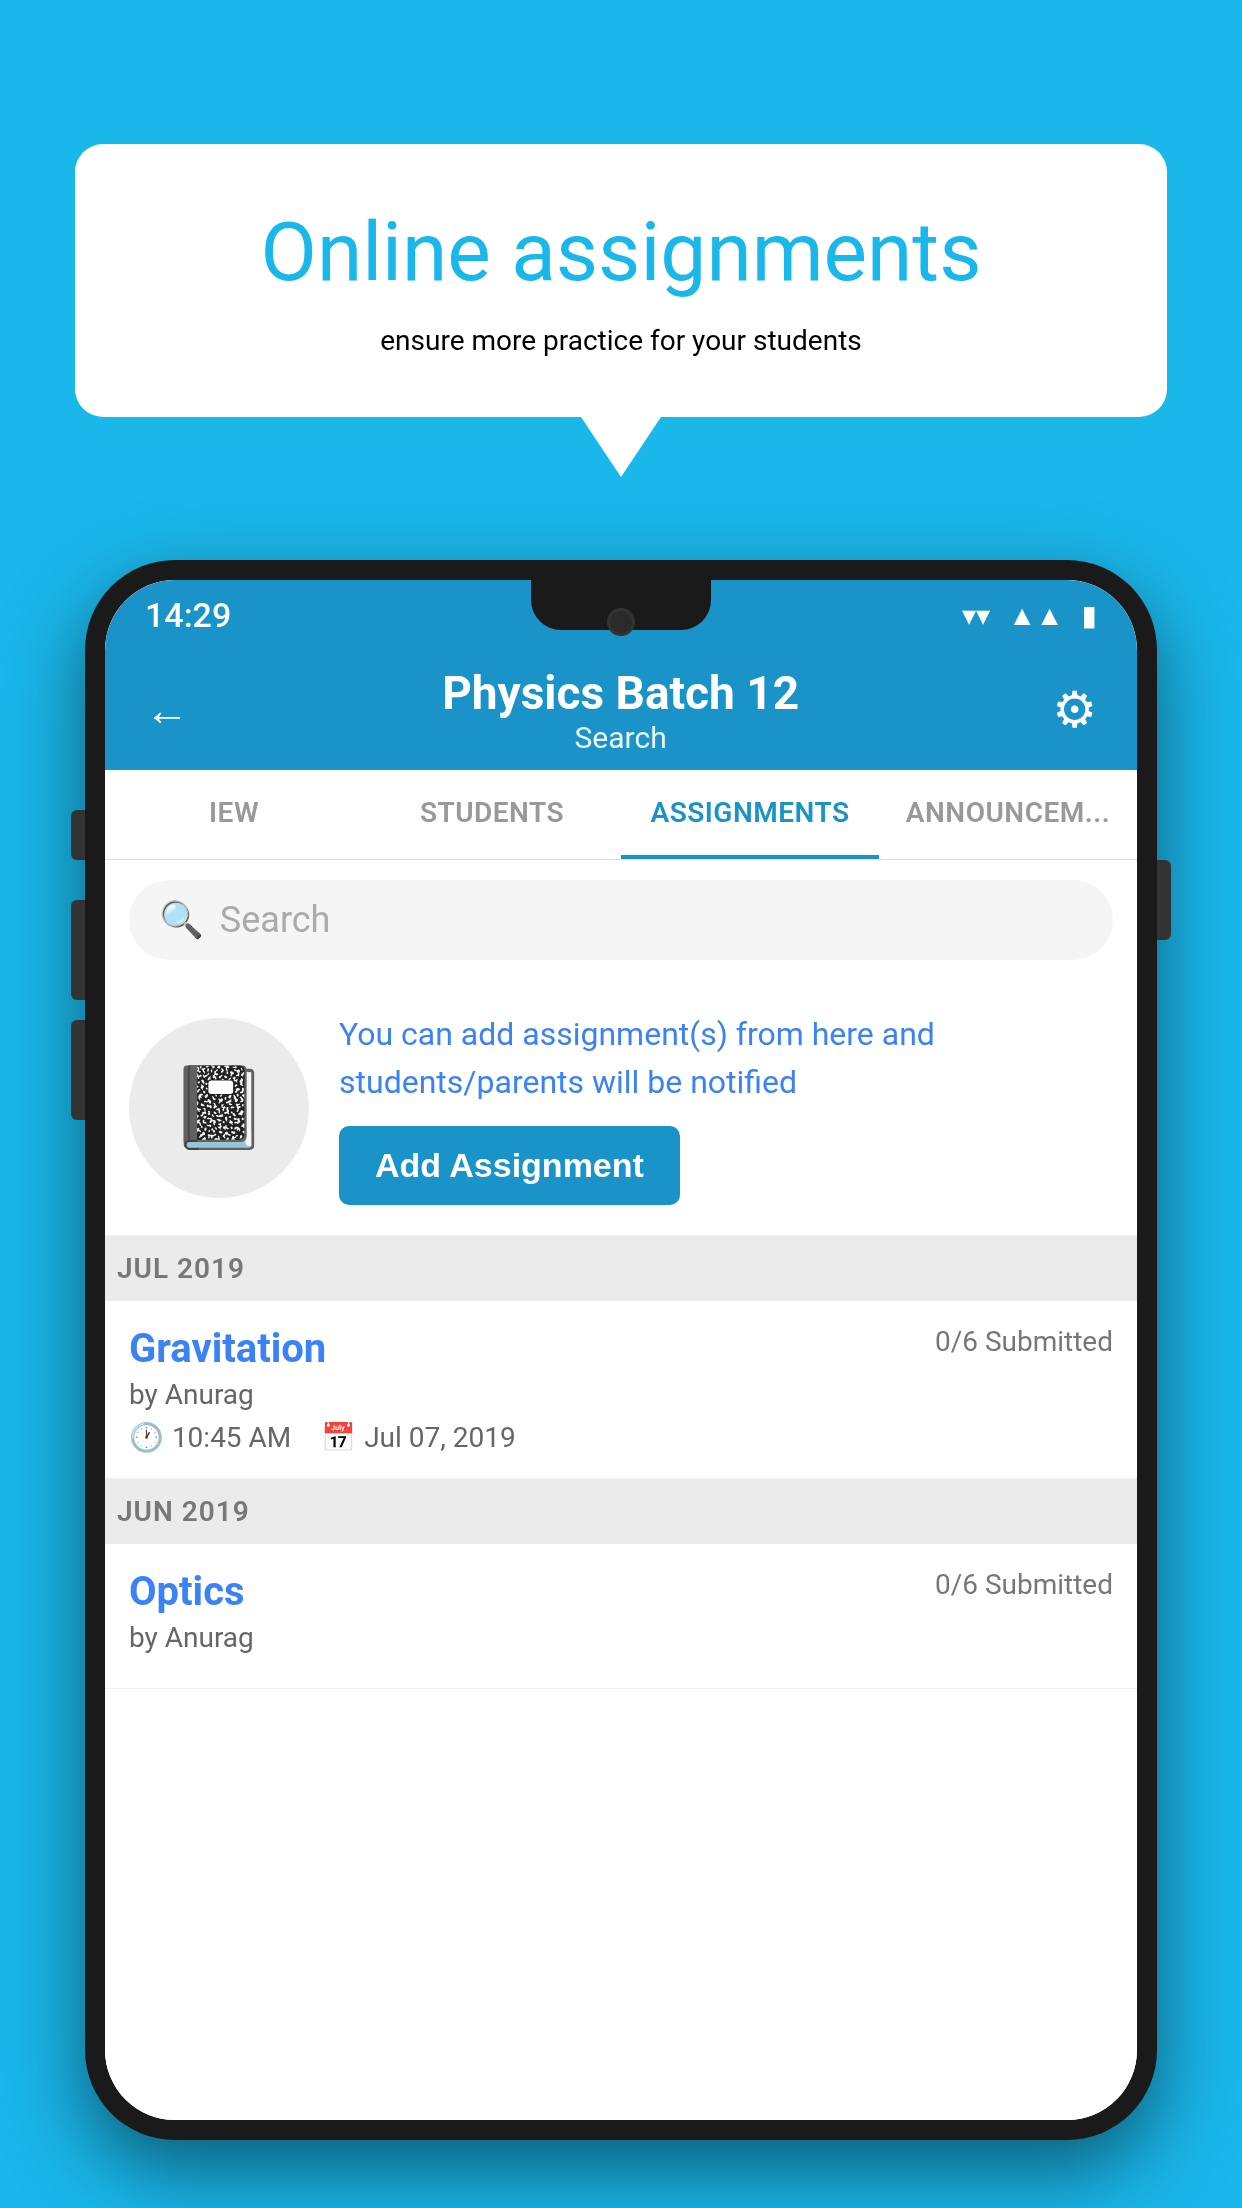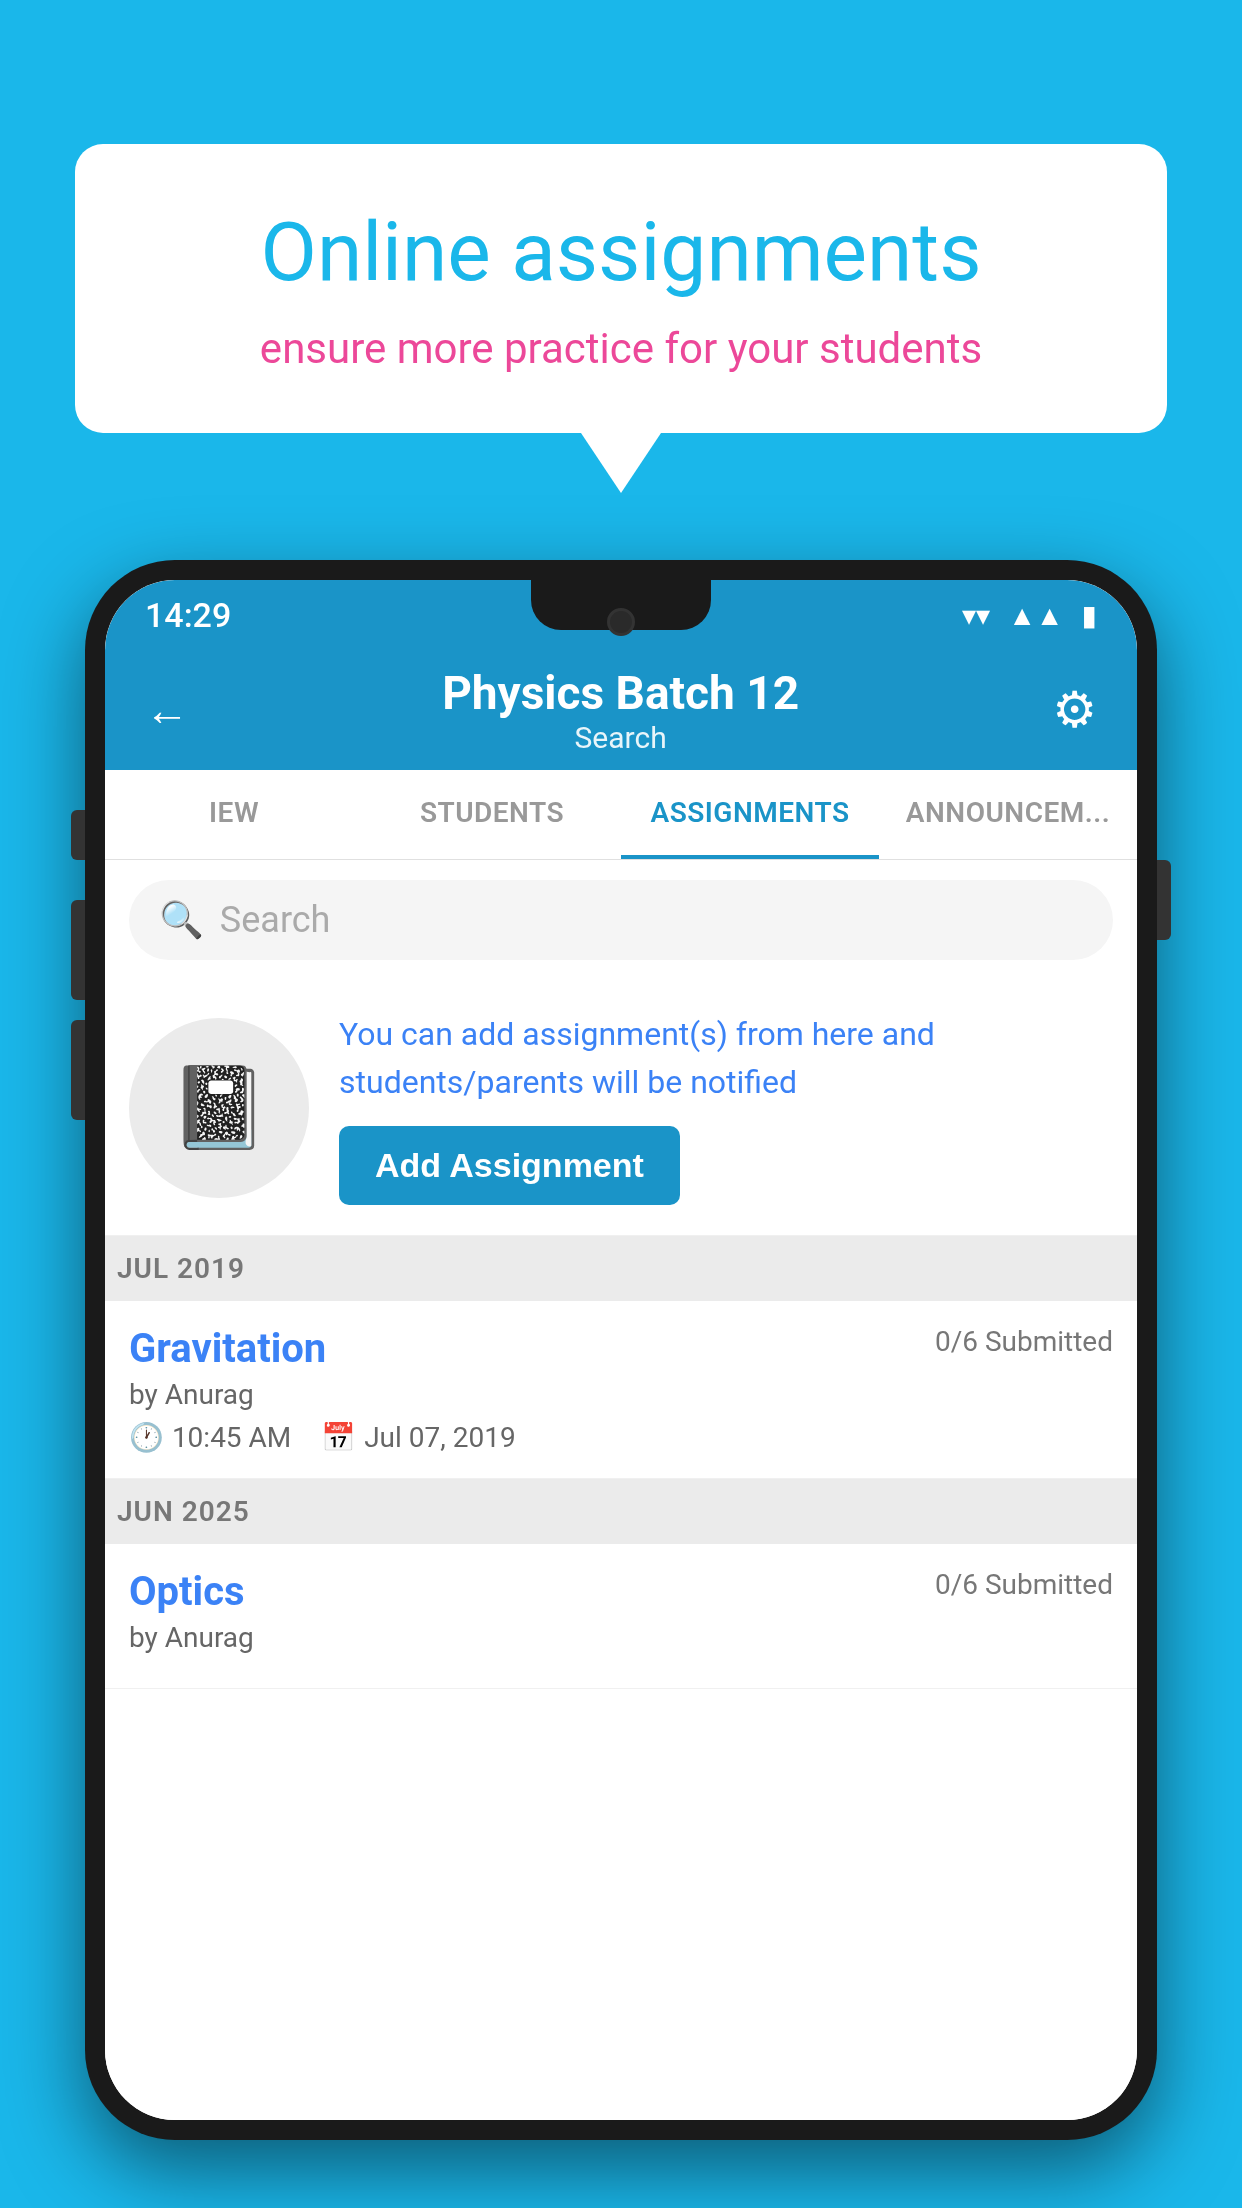--- a/index.html
+++ b/index.html
@@ -33,22 +33,22 @@
     }
 
     .speech-bubble-title {
       font-size: 82px;
       color: #1ab7ea;
       font-weight: 400;
       margin-bottom: 24px;
     }
 
     .speech-bubble-subtitle {
-      font-size: 42px;
-      color: #ec4899;
+      font-size: 28px;
+      color: #000000;
       font-weight: 400;
     }
 
     .speech-bubble-arrow {
       width: 0;
       height: 0;
       border-left: 40px solid transparent;
       border-right: 40px solid transparent;
       border-top: 60px solid white;
     }
@@ -468,21 +468,21 @@
               <span class="meta-icon">🕐</span>
               <span>10:45 AM</span>
             </div>
             <div class="meta-item">
               <span class="meta-icon">📅</span>
               <span>Jul 07, 2019</span>
             </div>
           </div>
         </div>
 
-        <div class="month-separator">JUN 2025</div>
+        <div class="month-separator">JUN 2019</div>
 
         <div class="assignment-item">
           <div class="assignment-header">
             <span class="assignment-title">Optics</span>
             <span class="assignment-submitted">0/6 Submitted</span>
           </div>
           <div class="assignment-author">by Anurag</div>
         </div>
 
       </div>

